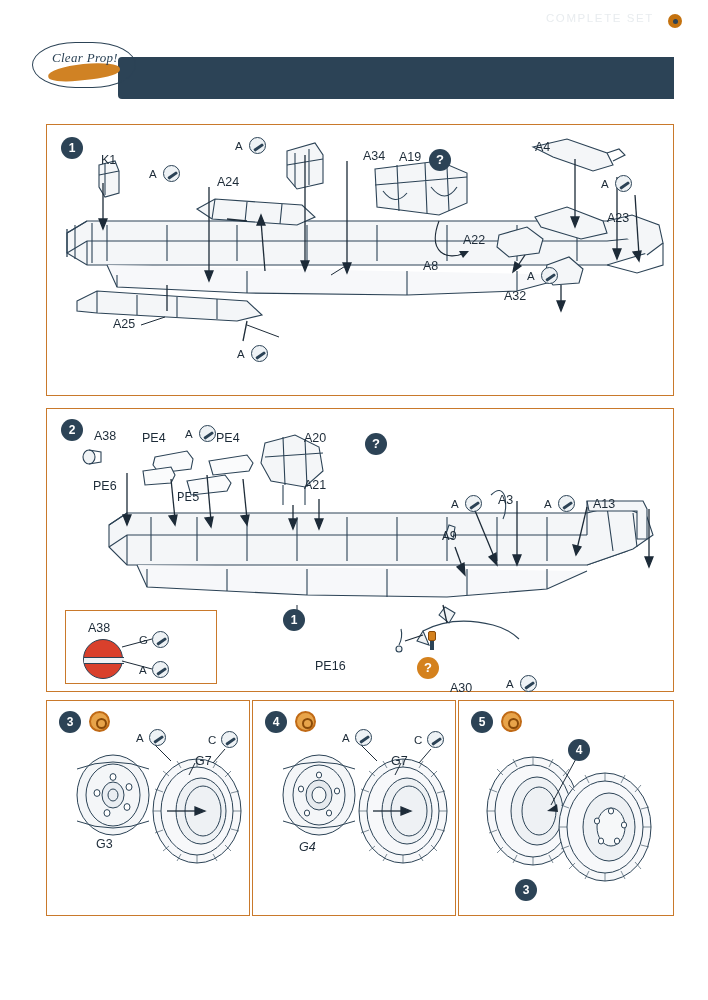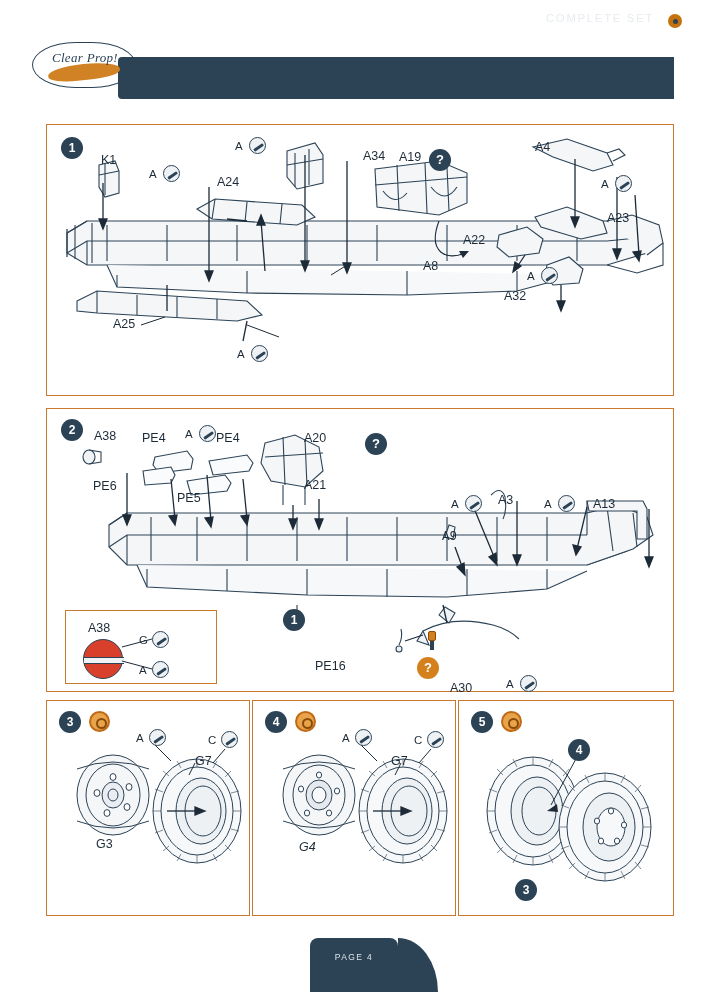--- a/index.html
+++ b/index.html
@@ -434,21 +434,21 @@
       </g>
     </svg>
 
     <div class="step-badge" style="left:14px; top:10px;">2</div>
 
     <div class="lbl" style="left:47px;  top:20px;">A38</div>
     <div class="lbl" style="left:95px;  top:22px;">PE4</div>
     <div class="lbl" style="left:169px; top:22px;">PE4</div>
     <div class="lbl" style="left:257px; top:22px;">A20</div>
     <div class="lbl" style="left:46px;  top:70px;">PE6</div>
-    <div class="lbl" style="left:130px; top:82px;">PE5</div>
+    <div class="lbl" style="left:130px; top:82px;font-family:Liberation Mono, monospace;">PE5</div>
     <div class="lbl" style="left:257px; top:69px;">A21</div>
     <div class="lbl" style="left:451px; top:84px;">A3</div>
     <div class="lbl" style="left:546px; top:88px;">A13</div>
     <div class="lbl" style="left:395px; top:121px;font-family:Liberation Mono, monospace;">A9</div>
     <div class="lbl" style="left:268px; top:250px;text-align:right;">PE16</div>
     <div class="lbl" style="left:403px; top:272px;">A30</div>
 
     <div class="q-badge" style="left:318px; top:24px;">?</div>
     <div class="q-badge orange" style="left:370px; top:248px;">?</div>
     <div class="step-badge" style="left:236px; top:200px;">1</div>
@@ -625,19 +625,14 @@
       </g>
     </svg>
 
     <div class="step-badge" style="left:12px; top:10px;">5</div>
     <div class="paint-badge" style="left:42px; top:10px;"></div>
 
     <div class="step-badge" style="left:109px; top:38px;">4</div>
     <div class="step-badge" style="left:56px;  top:178px;">3</div>
   </div>
 
-  <div class="footer">
-    <div class="footer-tab"></div>
-    <div class="footer-arc"></div>
-    <div class="footer-text">PAGE 4</div>
-  </div>
 
 </div>
 
 </body></html>

